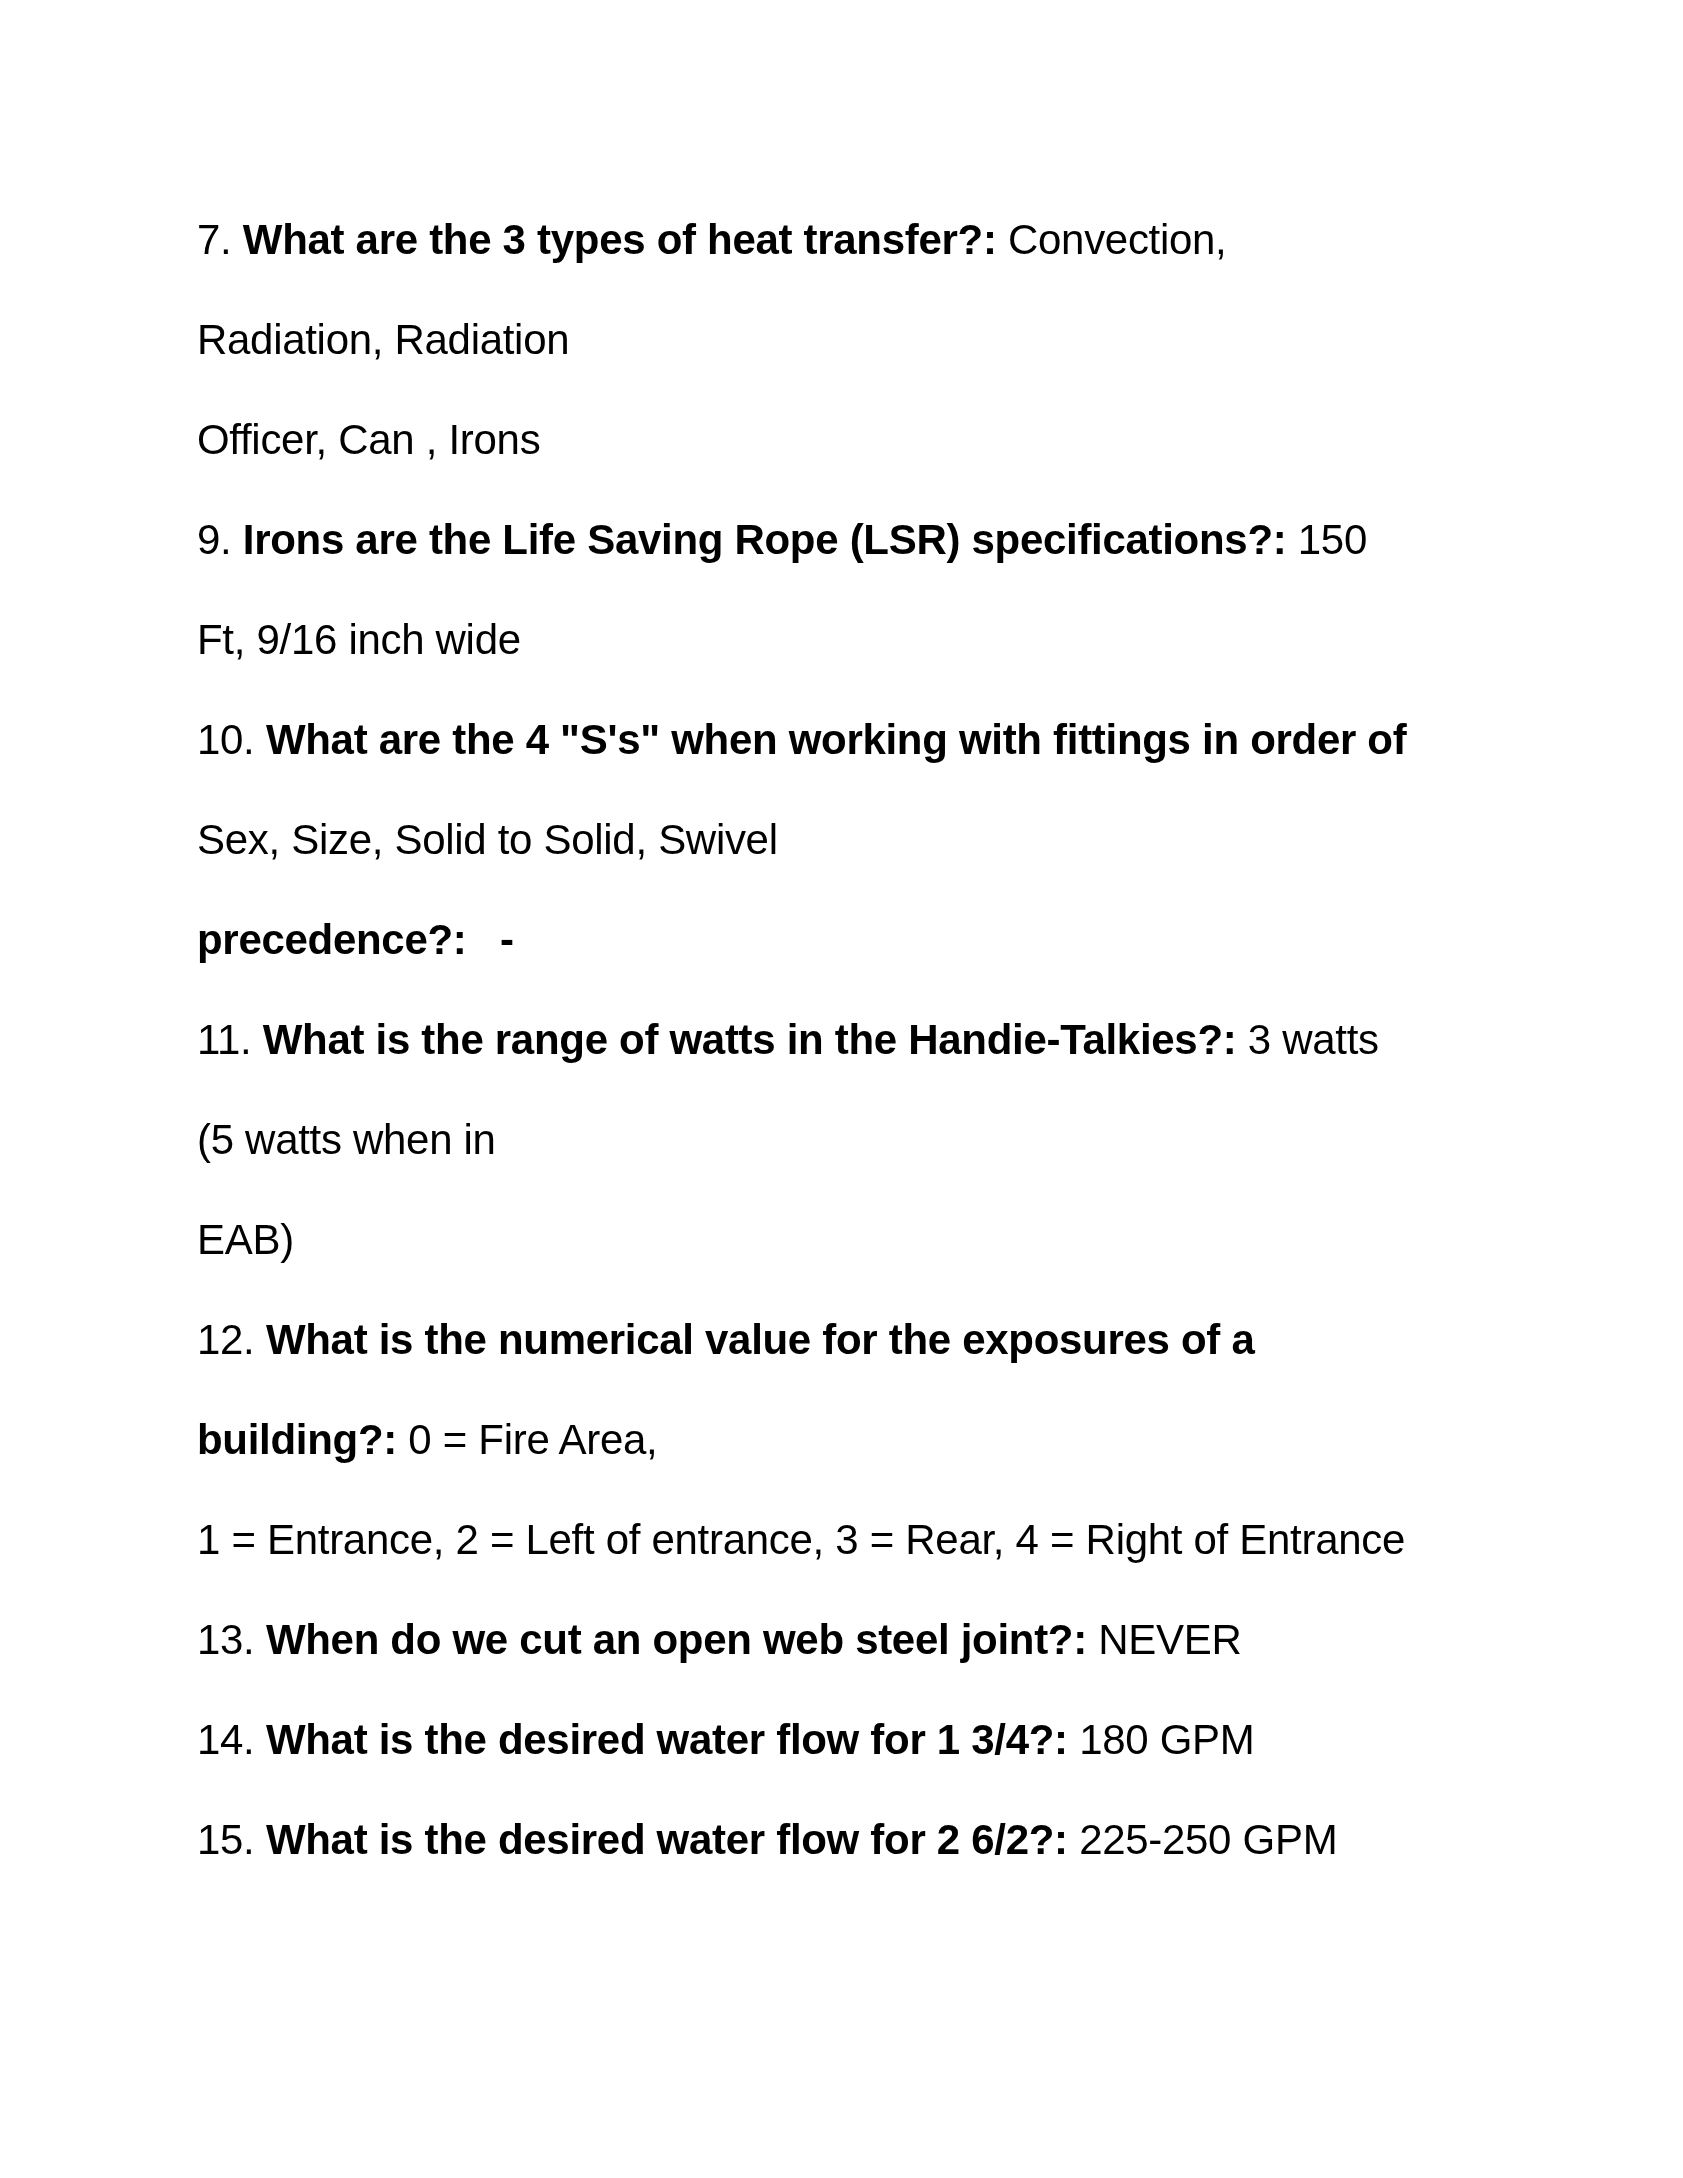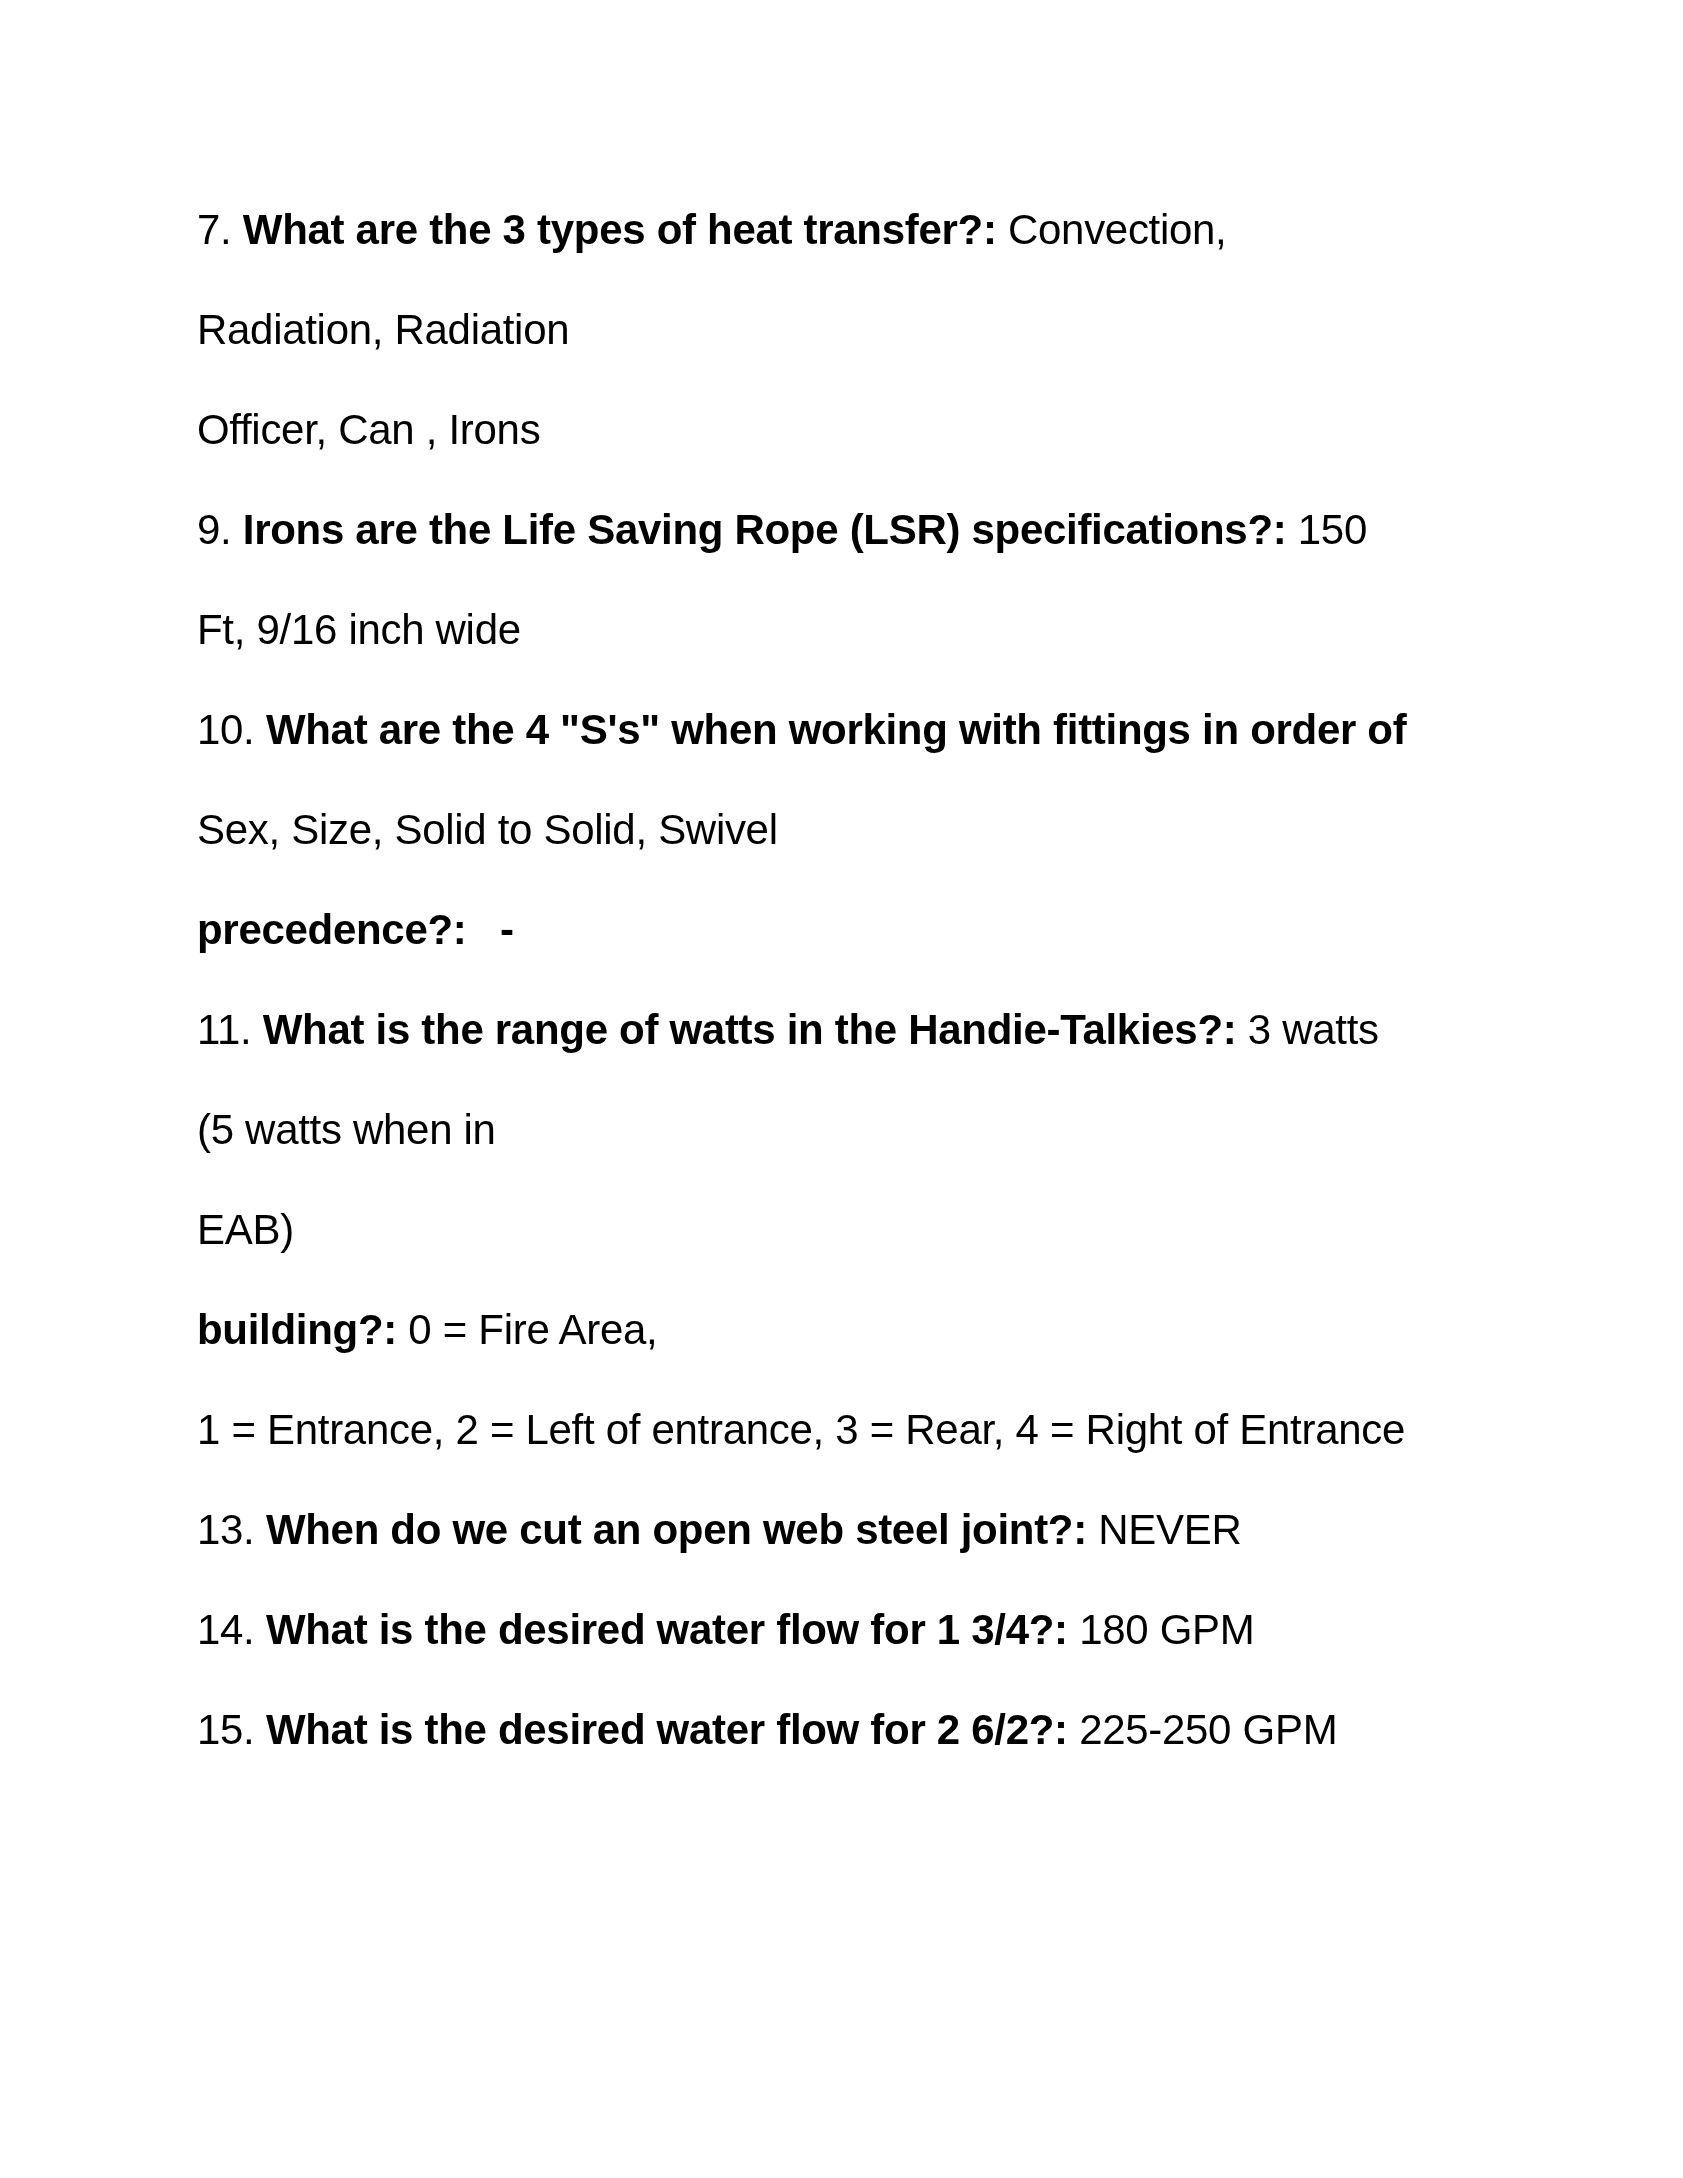--- a/index.html
+++ b/index.html
@@ -11,21 +11,21 @@
       width: 1683px;
       height: 2178px;
       position: relative;
       overflow: hidden;
       font-family: "Liberation Sans", sans-serif;
       color: #000000;
     }
     .page {
       position: absolute;
       left: 197px;
-      top: 180px;
+      top: 190px;
       width: 1307px;
     }
     .line {
       font-size: 42px;
       line-height: 100px;
       height: 100px;
       white-space: nowrap;
       letter-spacing: -0.3px;
     }
     .q { font-weight: bold; }
@@ -76,20 +76,24 @@
     <span class="a">3 watts</span>
   </div>
   <div class="line">
     <span class="a">(5 watts when in</span>
   </div>
   <div class="line">
     <span class="a">EAB)</span>
   </div>
 
   <div class="line">
+    <span class="n">12.</span>
+    <span class="q">What is the numerical value for the exposures of a</span>
+  </div>
+  <div class="line">
     <span class="q">building?:</span>
     <span class="a">0 = Fire Area,</span>
   </div>
   <div class="line">
     <span class="a">1 = Entrance, 2 = Left of entrance, 3 = Rear, 4 = Right of Entrance</span>
   </div>
 
   <div class="line">
     <span class="n">13.</span>
     <span class="q">When do we cut an open web steel joint?:</span>

